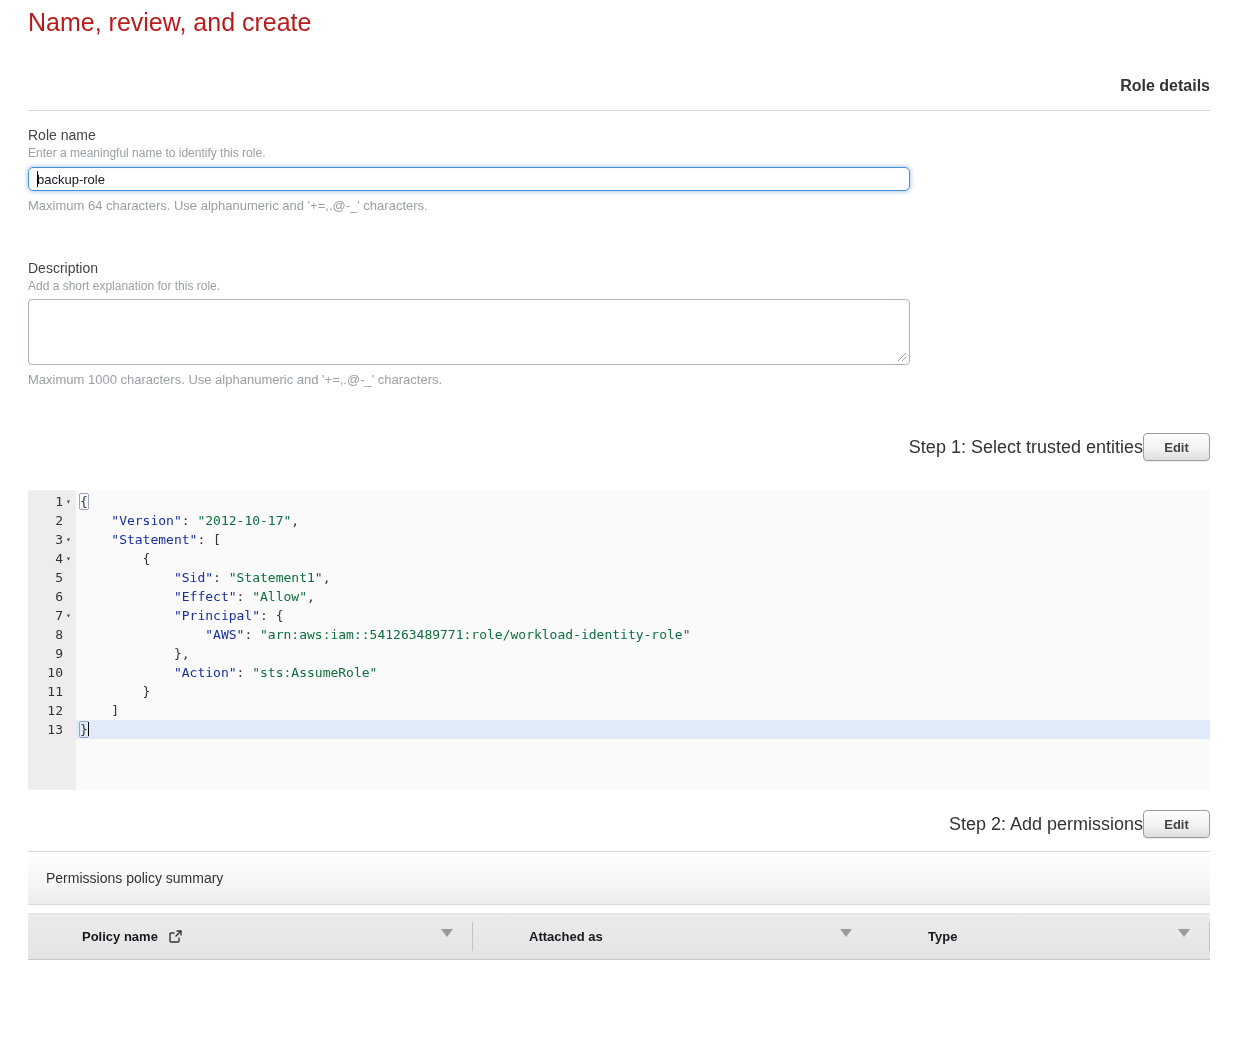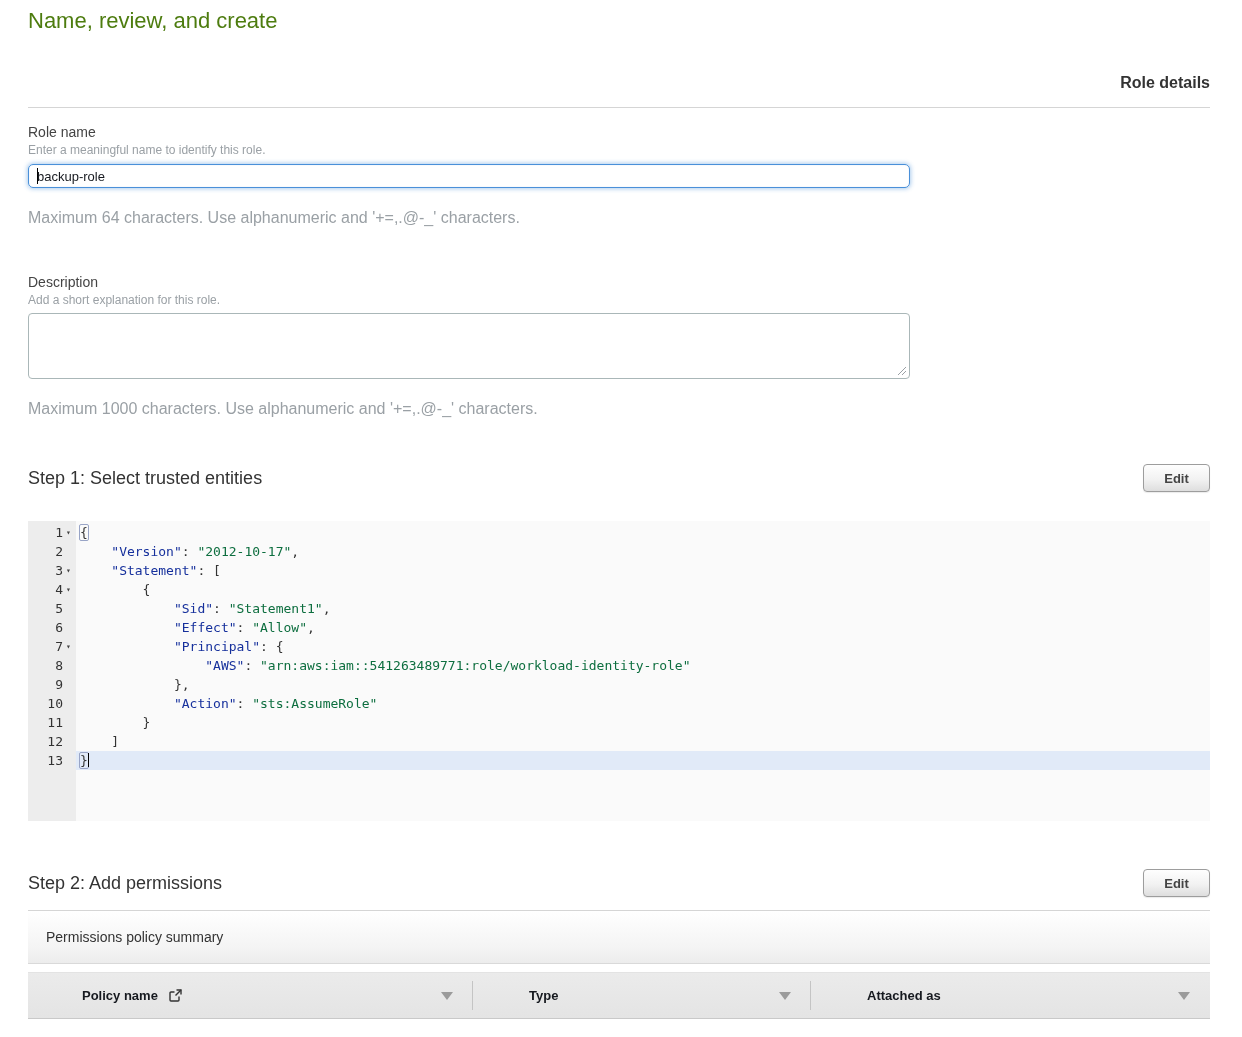--- a/index.html
+++ b/index.html
@@ -4,46 +4,46 @@
 <style>
   * { box-sizing: border-box; margin: 0; padding: 0; }
   html, body { background: #fff; }
   body {
     width: 1242px; height: 1037px; overflow: hidden;
     font-family: "Liberation Sans", "DejaVu Sans", sans-serif;
     color: #333;
   }
   .page { padding: 8px 32px 0 28px; width: 1242px; }
 
-  h1.page-title { font-size: 22px; font-weight: 400; color: #4d7c0f; letter-spacing: 0; }
+  h1.page-title { font-size: 25px; font-weight: 400; color: #b91c1c; letter-spacing: 0; }
 
   .section-heading { font-size: 16px; font-weight: 700; color: #333; margin-top: 40px; text-align: right; }
   .divider { border: none; border-top: 1px solid #d5d5d5; margin-top: 15px; }
 
   .field-label { font-size: 14px; color: #444; margin-top: 16px; }
   .field-hint { font-size: 12px; color: #9aa0a5; margin-top: 3px; }
-  .field-constraint { font-size: 16px; color: #9aa0a5; margin-top: 21px; }
+  .field-constraint { font-size: 13px; color: #9aa0a5; margin-top: 7px; }
 
   .text-input {
     display: block; margin-top: 7px; width: 882px; height: 24px;
     border: 1px solid var(--focus-color); border-radius: 5px;
     box-shadow: 0 0 4px 1px rgba(74,144,217,.45), inset 0 0 1px rgba(74,144,217,.4);
     font-size: 13px; color: #16191f; padding: 0 8px;
     font-family: "Liberation Sans", sans-serif; outline: none;
   }
   .textarea {
     display: block; margin-top: 6px; width: 882px; height: 66px;
     border: 1px solid #aab7b8; border-radius: 4px; background: #fff;
     font-size: 13px; color: #16191f; padding: 6px 8px; resize: none;
     font-family: "Liberation Sans", sans-serif; position: relative;
   }
   .textarea-wrap { position: relative; width: 882px; }
   .resize-grip { position: absolute; right: 3px; bottom: 3px; width: 10px; height: 10px; }
 
-  .step-row { display: flex; justify-content: space-between; align-items: center; margin-top: 46px; gap: 41px; }
+  .step-row { display: flex; justify-content: flex-end; align-items: center; margin-top: 46px; }
   .step-heading { font-size: 18px; font-weight: 400; color: #333; }
   .aws-btn {
     min-width: 67px; height: 28px; padding: 0 16px;
     border: 1px solid #9d9d9d; border-radius: 4px;
     background: linear-gradient(180deg, #fefefe 0%, #f2f2f2 55%, #dedede 100%);
     box-shadow: 0 1px 1px rgba(0,0,0,.08);
     font-size: 13px; font-weight: 700; color: #444; cursor: pointer;
     font-family: "Liberation Sans", sans-serif;
   }
 
@@ -72,21 +72,21 @@
   .summary-header {
     border-top: 1px solid #d5d5d5; border-bottom: 1px solid #d9d9d9;
     height: 54px; display: flex; align-items: center; padding-left: 18px;
     background: linear-gradient(180deg, #ffffff 0%, #f4f4f4 70%, #ececec 100%);
     font-size: 14px; color: #333;
   }
   .perm-table { margin-top: 8px; }
   .tbl-header { display: flex; height: 47px; background: linear-gradient(180deg, #ebebeb 0%, #e4e4e4 100%); border-top: 1px solid #e3e3e3; border-bottom: 1px solid #c9c9c9; }
   .th { display: flex; align-items: center; font-size: 13px; font-weight: 700; color: #16191f; position: relative; cursor: pointer; }
   .th .sep { position: absolute; right: 0; top: 8px; bottom: 8px; width: 1px; background: #c4c4c4; }
-  .th-inner { display: flex; align-items: center; width: 100%; justify-content: space-between; padding-right: 20px; padding-left: 36px; }
+  .th-inner { display: flex; align-items: flex-start; width: 100%; justify-content: space-between; padding-right: 20px; padding-left: 36px; }
   .col-1 { width: 445px; padding-left: 18px; }
   .col-2 { width: 338px; padding-left: 20px; }
   .col-3 { width: 399px; padding-left: 20px; }
   .sort-icon { width: 0; height: 0; border-left: 6px solid transparent; border-right: 6px solid transparent; border-top: 8px solid #9b9b9b; }
   .tbl-row { display: flex; height: 42px; align-items: center; background: #fff; border-bottom: 2px solid #b8b8b8; font-size: 13px; color: #16191f; }
   .link { color: var(--link-color); text-decoration: none; cursor: pointer; }
   .ext-icon { margin-left: 7px; display: inline-block; vertical-align: -2px; }
 </style>
 </head>
 <body>
@@ -132,21 +132,21 @@
       <div class="ed-line"><div class="ed-gutter"><span class="ed-num">6</span><span class="ed-foldslot"></span></div><div class="ed-code"><span class="">            </span><span class="tok-key">"Effect"</span><span class="">: </span><span class="tok-str">"Allow"</span><span class="">,</span></div></div>
       <div class="ed-line"><div class="ed-gutter"><span class="ed-num">7</span><span class="ed-foldslot">▾</span></div><div class="ed-code"><span class="">            </span><span class="tok-key">"Principal"</span><span class="">: {</span></div></div>
       <div class="ed-line"><div class="ed-gutter"><span class="ed-num">8</span><span class="ed-foldslot"></span></div><div class="ed-code"><span class="">                </span><span class="tok-key">"AWS"</span><span class="">: </span><span class="tok-str">"arn:aws:iam::541263489771:role/workload-identity-role"</span></div></div>
       <div class="ed-line"><div class="ed-gutter"><span class="ed-num">9</span><span class="ed-foldslot"></span></div><div class="ed-code"><span class="">            },</span></div></div>
       <div class="ed-line"><div class="ed-gutter"><span class="ed-num">10</span><span class="ed-foldslot"></span></div><div class="ed-code"><span class="">            </span><span class="tok-key">"Action"</span><span class="">: </span><span class="tok-str">"sts:AssumeRole"</span></div></div>
       <div class="ed-line"><div class="ed-gutter"><span class="ed-num">11</span><span class="ed-foldslot"></span></div><div class="ed-code"><span class="">        }</span></div></div>
       <div class="ed-line"><div class="ed-gutter"><span class="ed-num">12</span><span class="ed-foldslot"></span></div><div class="ed-code"><span class="">    ]</span></div></div>
       <div class="ed-line active"><div class="ed-gutter"><span class="ed-num">13</span><span class="ed-foldslot"></span></div><div class="ed-code"><span class="tok-brk">}</span><span class="caret"></span></div></div>
     </div>
 
-  <div class="step-row" style="margin-top:48px;">
+  <div class="step-row" style="margin-top:20px;">
     <div class="step-heading">Step 2: Add permissions</div>
     <button class="aws-btn">Edit</button>
   </div>
 
   <div class="panel">
     <div class="summary-header">
       <span>Permissions policy summary</span>
     </div>
 
     <div class="perm-table">
@@ -158,31 +158,31 @@
               <svg class="ext-icon" width="13" height="13" viewBox="0 0 13 13">
                 <path d="M10 7.5 V11 a1 1 0 0 1 -1 1 H2 a1 1 0 0 1 -1 -1 V4 a1 1 0 0 1 1 -1 H5.5" fill="none" stroke="#333" stroke-width="1.4"></path>
                 <path d="M7.5 1 H12 V5.5" fill="none" stroke="#333" stroke-width="1.4"></path>
                 <line x1="12" y1="1" x2="6.5" y2="6.5" stroke="#333" stroke-width="1.4"></line>
               </svg>
             </span>
             <span class="sort-icon"></span>
           </div>
           <span class="sep"></span>
         </div>
+        <div class="th col-3">
+          <div class="th-inner">
+            <span>Attached as</span>
+            <span class="sort-icon"></span>
+          </div>
+        </div>
         <div class="th col-2">
           <div class="th-inner">
             <span>Type</span>
             <span class="sort-icon"></span>
           </div>
           <span class="sep"></span>
-        </div>
-        <div class="th col-3">
-          <div class="th-inner">
-            <span>Attached as</span>
-            <span class="sort-icon"></span>
-          </div>
         </div>
       </div>
 
     </div>
   </div>
 
 </div>
 
 </body></html>

